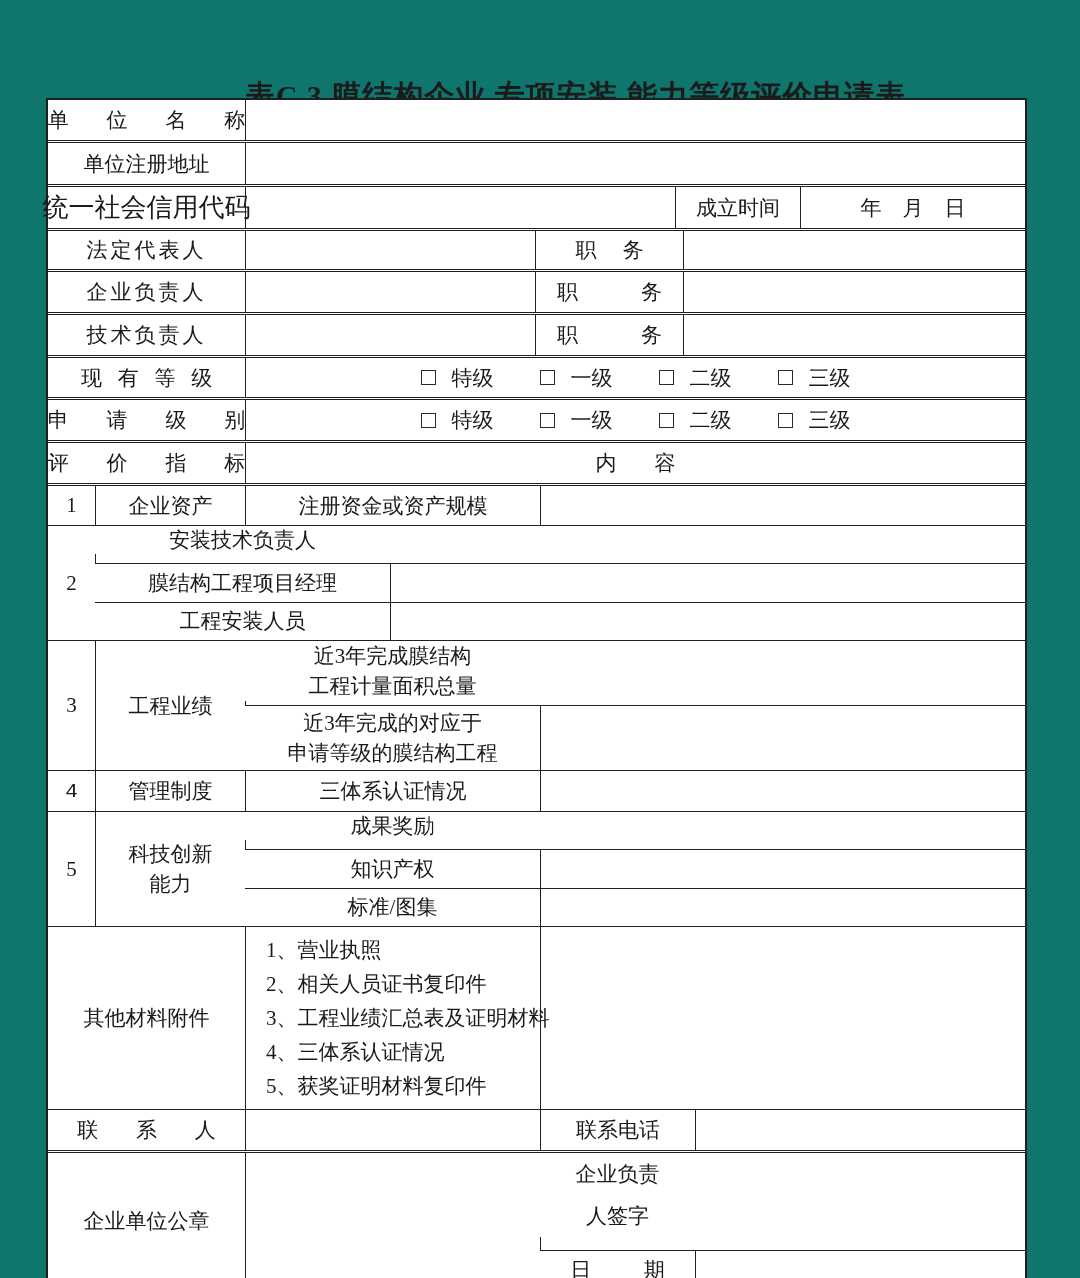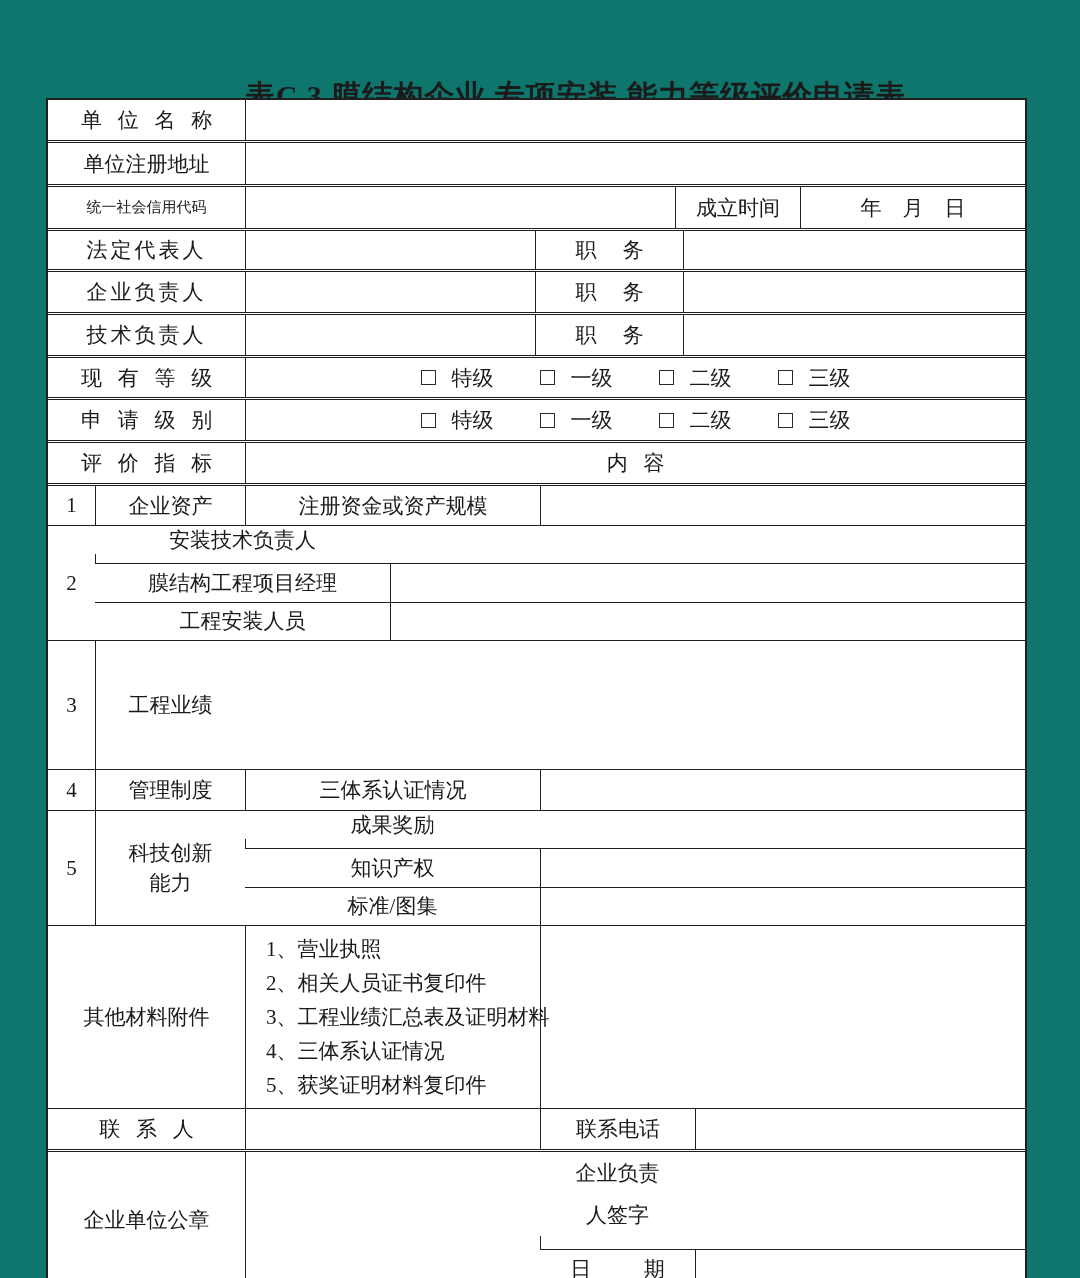--- a/index.html
+++ b/index.html
@@ -36,21 +36,21 @@
   .cell {
     box-sizing:border-box;
     border-left:1px solid #1f1f1f;
     display:flex; align-items:center; justify-content:center;
     text-align:center;
   }
   .cell.cfirst { border-left:none; }
   .cell.grow { flex:1; }
   .lbl { white-space:pre; }
   .ls3 { letter-spacing:3px; }
-  .small { font-size:15px; }
+  .small { font-size:26px; }
 
   
   .opts { display:flex; justify-content:center; align-items:center; gap:46px; width:100%; }
   .opt { display:flex; align-items:center; gap:16px; }
   .chk { width:13px; height:13px; border:1.5px solid #2a2a2a; background:#fff; display:inline-block; }
 
   
   .subcol { flex:1; display:flex; flex-direction:column; }
   .subrow { display:flex; flex:1; border-top:1px solid #1f1f1f; }
   .subrow.first { border-top:none;flex-direction:column; }
@@ -59,21 +59,21 @@
   
   .attach-list {
     width:100%;
     display:flex; flex-direction:column; justify-content:center;
     padding:6px 0 6px 20px; box-sizing:border-box;
     text-align:left;
   }
   .attach-list div { line-height:34px; white-space:pre; }
 
   
-  .h40 { min-height:40px; } .h41 { min-height:41px; } .h38 { min-height:38px; }
+  .h40 { min-height:40px;font-family:Liberation Mono, monospace; } .h41 { min-height:41px; } .h38 { min-height:38px; }
   .h39 { min-height:39px; } .h114 { min-height:114px; } .h128 { min-height:128px; }
   .h64 { min-height:64px; } .h170 { min-height:170px; } .h134 { min-height:134px; }
   .h97 { min-height:97px; } .h37 { min-height:37px; }
 
   
   .w197 { width:197px; } .w430 { width:430px; } .w125 { width:125px; }
   .w283 { width:283px; } .w148 { width:148px;margin-left:7px; }
   .w47 { width:47px; } .w150 { width:150px; } .w295 { width:295px; }
   .w155 { width:155px; }
 </style>
@@ -248,20 +248,40 @@
       </div>
     </div>
 
     <div class="row h128">
       <div class="cell cfirst w47">
           <span>3</span>
         </div>
       <div class="cell w150">
           <span>工程业绩</span>
         </div>
+      <div class="subcol">
+        <div class="subrow first h64">
+          <div class="cell cfirst w295">
+              <span class="lines">
+                <span>近3年完成膜结构</span>
+                <span>工程计量面积总量</span>
+              </span>
+            </div>
+          <div class="cell grow"></div>
+        </div>
+        <div class="subrow h64">
+          <div class="cell cfirst w295">
+              <span class="lines">
+                <span>近3年完成的对应于</span>
+                <span>申请等级的膜结构工程</span>
+              </span>
+            </div>
+          <div class="cell grow"></div>
+        </div>
+      </div>
     </div>
 
     <div class="row h40">
       <div class="cell cfirst w47">
           <span>4</span>
         </div>
       <div class="cell w150">
           <span>管理制度</span>
         </div>
       <div class="cell w295">

